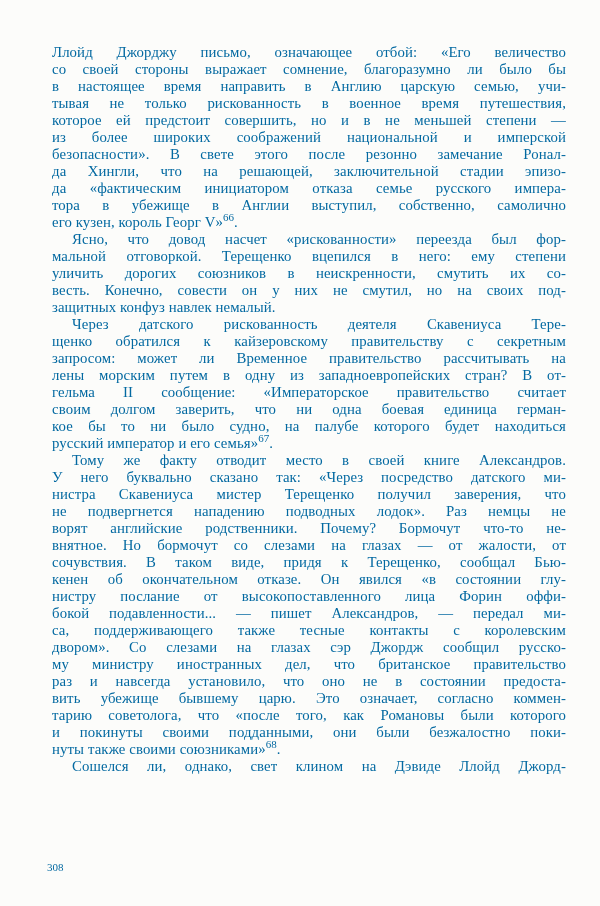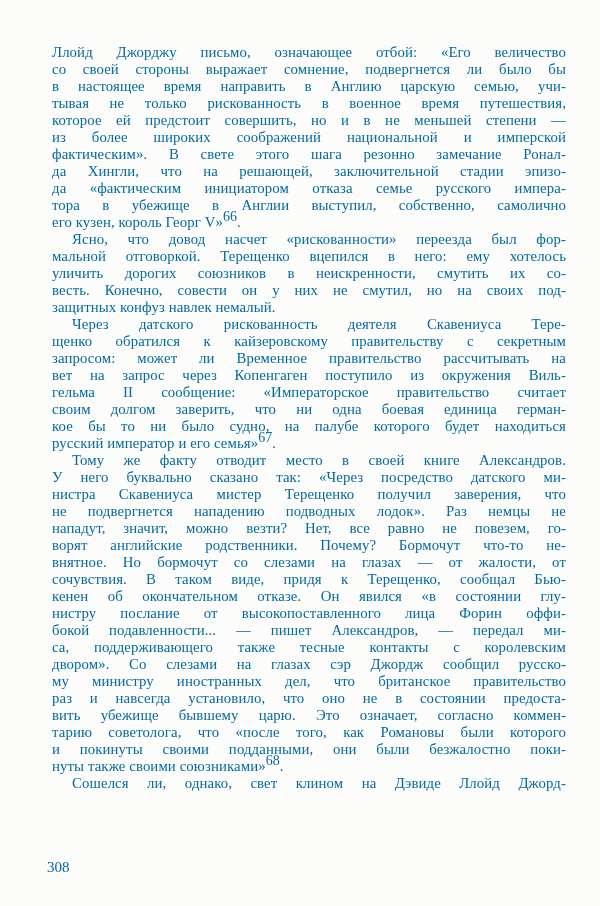--- a/index.html
+++ b/index.html
@@ -36,74 +36,73 @@
     text-align-last: justify;
   }
   .line.l {
     text-align: left;
     text-align-last: left;
   }
   .para.indent .line:first-child {
     text-indent: 20px;
   }
   sup.fn {
-    font-size: 14px;
+    font-size: 11px;
     line-height: 0;
     vertical-align: super;
     letter-spacing: 0;
   }
   .page-number {
     position: absolute;
     left: 47px;
     top: 859px;
-    font-size: 15px;
+    font-size: 11px;
     line-height: 17px;
   }
 </style>
 </head>
 <body>
 
 <div class="page" style="background: rgb(252, 252, 250); color: #0369a1;">
   <div class="text-block">
       <div class="para">
         <div class="line j">Ллойд Джорджу письмо, означающее отбой: «Его величество</div>
-        <div class="line j">со своей стороны выражает сомнение, подвергнется ли было бы</div>
+        <div class="line j">со своей стороны выражает сомнение, благоразумно ли было бы</div>
         <div class="line j">в настоящее время направить в Англию царскую семью, учи-</div>
         <div class="line j">тывая не только рискованность в военное время путешествия,</div>
         <div class="line j">которое ей предстоит совершить, но и в не меньшей степени —</div>
         <div class="line j">из более широких соображений национальной и имперской</div>
-        <div class="line j">фактическим». В свете этого шага резонно замечание Ронал-</div>
+        <div class="line j">безопасности». В свете этого после резонно замечание Ронал-</div>
         <div class="line j">да Хингли, что на решающей, заключительной стадии эпизо-</div>
         <div class="line j">да «фактическим инициатором отказа семье русского импера-</div>
         <div class="line j">тора в убежище в Англии выступил, собственно, самолично</div>
         <div class="line l">его кузен, король Георг V»<sup class="fn">66</sup>.</div>
       </div>
       <div class="para indent">
         <div class="line j">Ясно, что довод насчет «рискованности» переезда был фор-</div>
-        <div class="line j">мальной отговоркой. Терещенко вцепился в него: ему хотелось</div>
+        <div class="line j">мальной отговоркой. Терещенко вцепился в него: ему степени</div>
         <div class="line j">уличить дорогих союзников в неискренности, смутить их со-</div>
         <div class="line j">весть. Конечно, совести он у них не смутил, но на своих под-</div>
         <div class="line l">защитных конфуз навлек немалый.</div>
       </div>
       <div class="para indent">
         <div class="line j">Через датского рискованность деятеля Скавениуса Тере-</div>
         <div class="line j">щенко обратился к кайзеровскому правительству с секретным</div>
         <div class="line j">запросом: может ли Временное правительство рассчитывать на</div>
-        <div class="line j">вет на запрос через Копенгаген поступило из окружения Виль-</div>
+        <div class="line j">лены морским путем в одну из западноевропейских стран? В от-</div>
         <div class="line j">гельма II сообщение: «Императорское правительство считает</div>
         <div class="line j">своим долгом заверить, что ни одна боевая единица герман-</div>
         <div class="line j">кое бы то ни было судно, на палубе которого будет находиться</div>
         <div class="line l">русский император и его семья»<sup class="fn">67</sup>.</div>
       </div>
       <div class="para indent">
         <div class="line j">Тому же факту отводит место в своей книге Александров.</div>
         <div class="line j">У него буквально сказано так: «Через посредство датского ми-</div>
         <div class="line j">нистра Скавениуса мистер Терещенко получил заверения, что</div>
         <div class="line j">не подвергнется нападению подводных лодок». Раз немцы не</div>
-        <div class="line j">нападут, значит, можно везти? Нет, все равно не повезем, го-</div>
         <div class="line j">ворят английские родственники. Почему? Бормочут что-то не-</div>
         <div class="line j">внятное. Но бормочут со слезами на глазах — от жалости, от</div>
         <div class="line j">сочувствия. В таком виде, придя к Терещенко, сообщал Бью-</div>
         <div class="line j">кенен об окончательном отказе. Он явился «в состоянии глу-</div>
         <div class="line j">нистру послание от высокопоставленного лица Форин оффи-</div>
         <div class="line j">бокой подавленности... — пишет Александров, — передал ми-</div>
         <div class="line j">са, поддерживающего также тесные контакты с королевским</div>
         <div class="line j">двором». Со слезами на глазах сэр Джордж сообщил русско-</div>
         <div class="line j">му министру иностранных дел, что британское правительство</div>
         <div class="line j">раз и навсегда установило, что оно не в состоянии предоста-</div>

